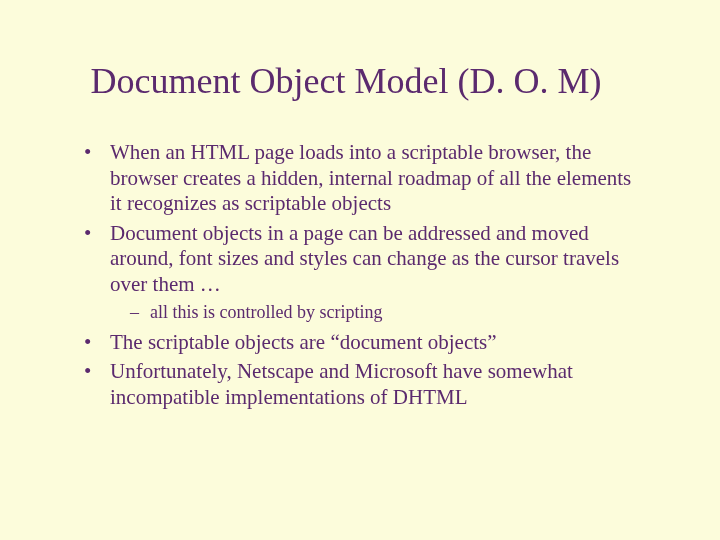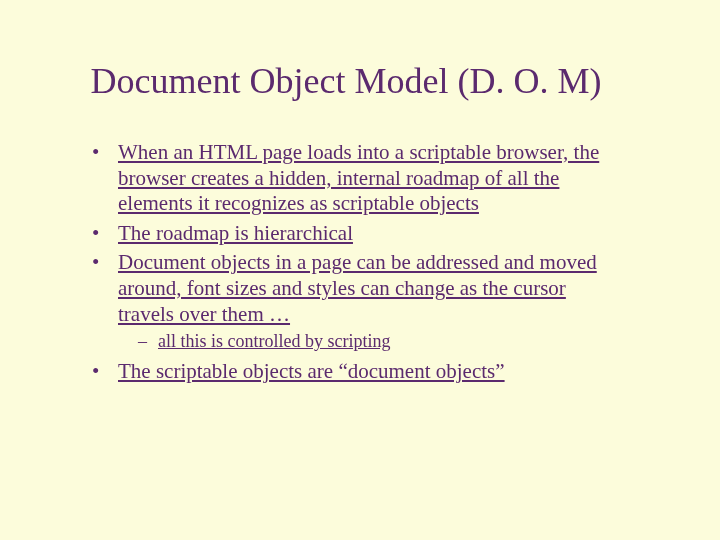--- a/index.html
+++ b/index.html
@@ -18,25 +18,24 @@
     padding: 60px 88px 40px 60px;
   }
   .title {
     font-size: 36px;
     text-align: center;
     margin: 0 0 38px 0;
     font-weight: normal;
   }
   ul.main {
     list-style: none;
-    margin: 8px;
+    margin: 0;
     padding: 0 0 0 32px;
     font-size: 21px;
     line-height: 1.22;
-    text-decoration: underline;
   }
   ul.main > li {
     position: relative;
     padding-left: 18px;
     margin: 0 0 4px 0;
   }
   ul.main > li::before {
     content: "•";
     position: absolute;
     left: -8px;
@@ -60,19 +59,19 @@
     top: 0;
   }
 </style>
 </head>
 <body>
 
 <div class="slide">
   <h1 class="title">Document Object Model (D. O. M)</h1>
   <ul class="main">
       <li>When an HTML page loads into a scriptable browser, the browser creates a hidden, internal roadmap of all the elements it recognizes as scriptable objects</li>
-      <li>The roadmap is hierarchical</li>
       <li>Document objects in a page can be addressed and moved around, font sizes and styles can change as the cursor travels over them …<ul class="sub">
           <li>all this is controlled by scripting</li>
         </ul></li>
       <li>The scriptable objects are “document objects”</li>
+      <li>Unfortunately, Netscape and Microsoft have somewhat incompatible implementations of DHTML</li>
     </ul>
 </div>
 
 </body></html>

